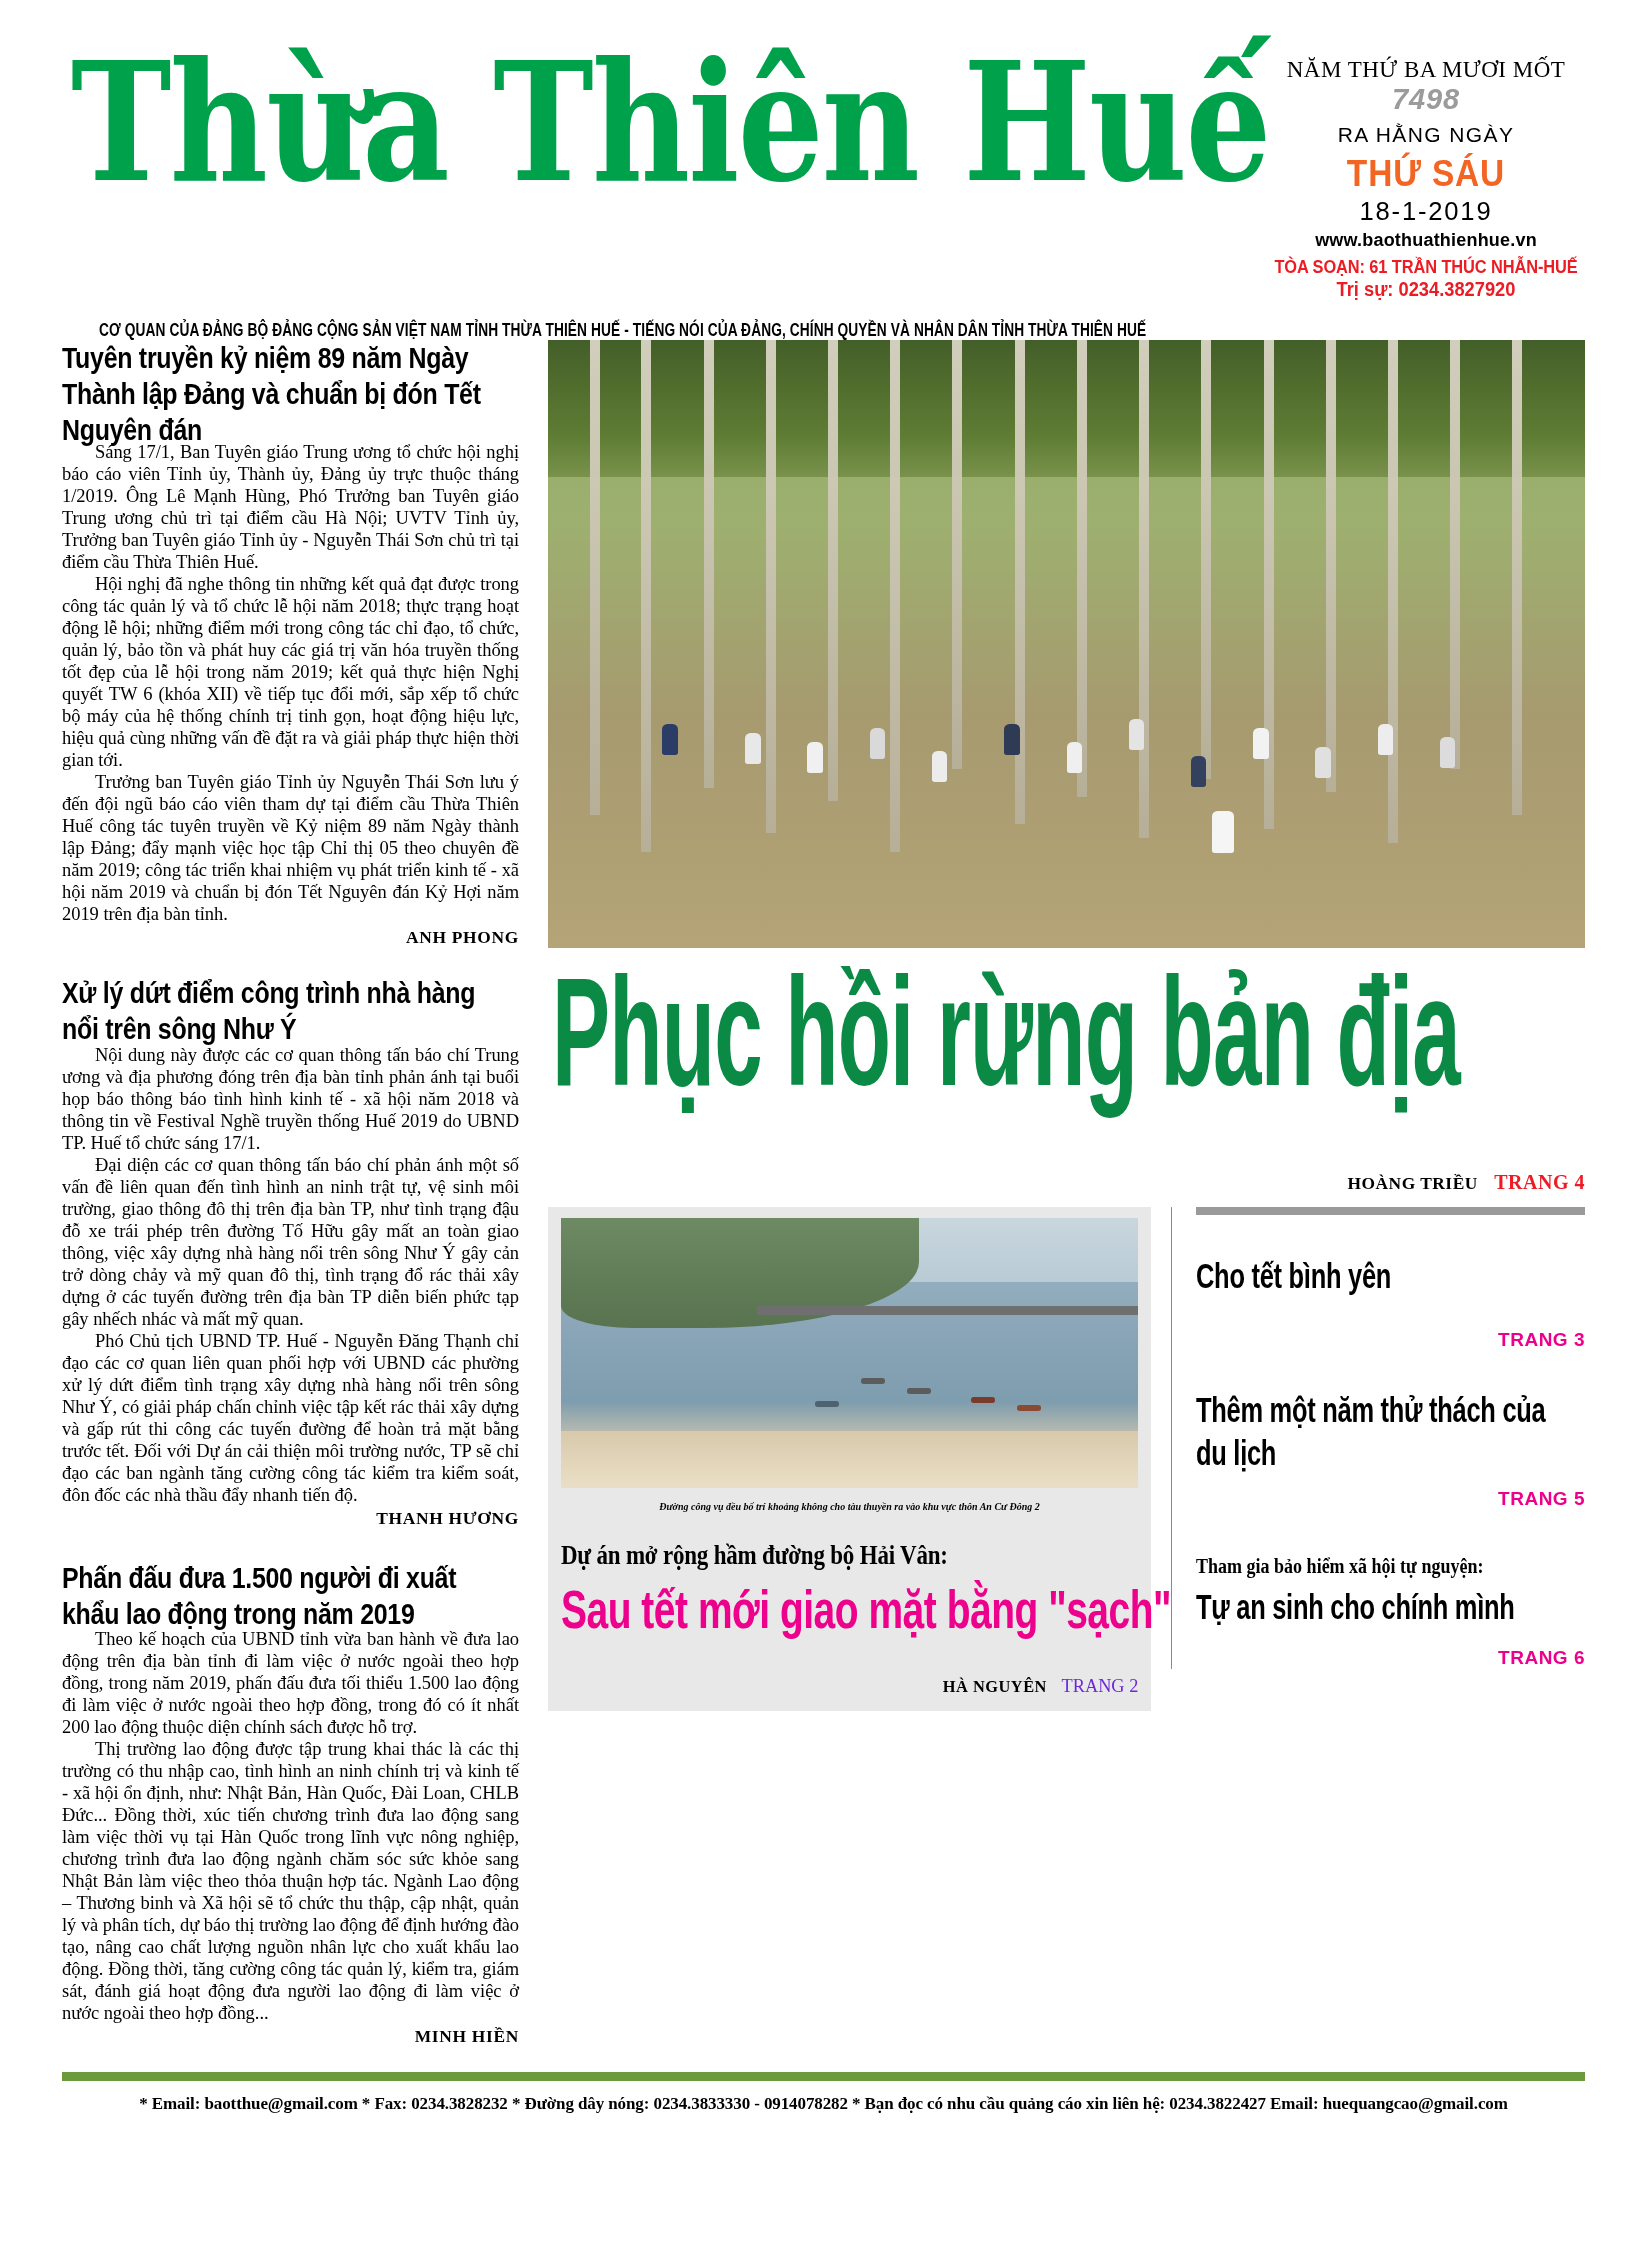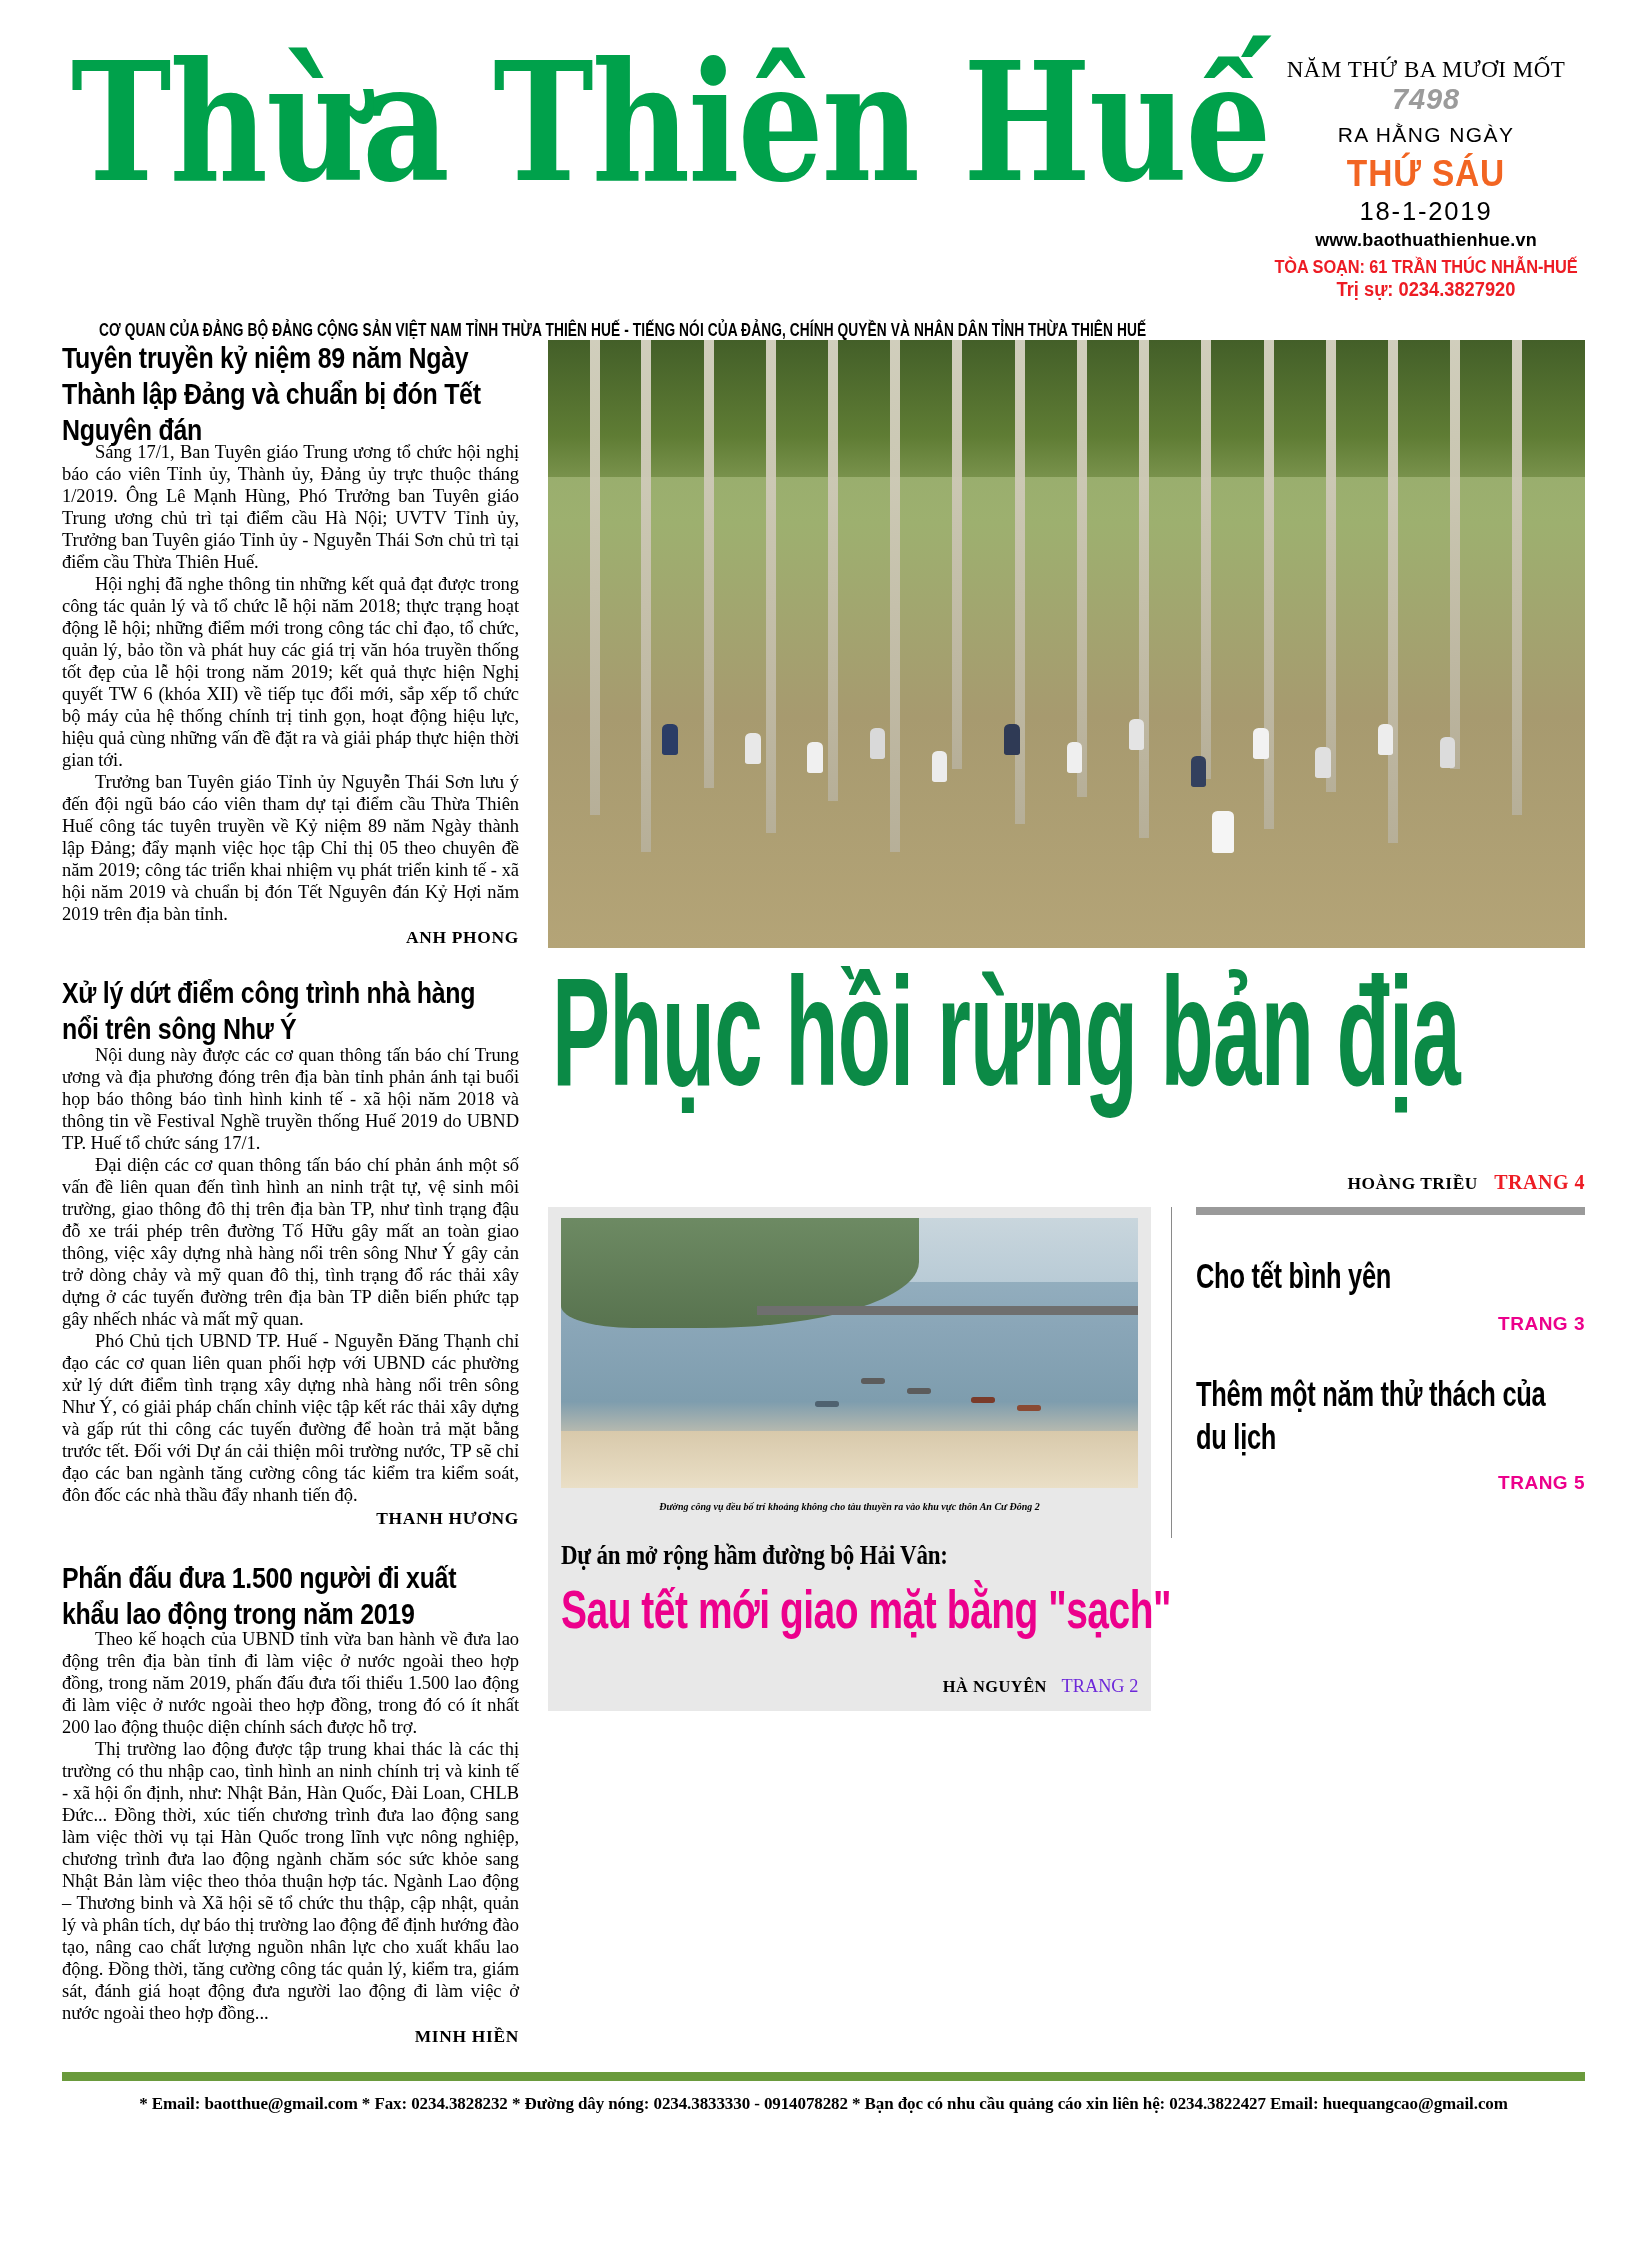--- a/index.html
+++ b/index.html
@@ -360,28 +360,33 @@
               <span class="nm">HÀ NGUYÊN</span>
               <span class="pg">TRANG 2</span>
             </div>
           </div>
 
           <div class="bot-right">
             <div class="teaser-rule"></div>
 
             <div class="teaser" style="margin-bottom:38px;">
               <div class="teaser-title">Cho tết bình yên</div>
-              <div class="teaser-pg" style="margin-top:24px;">TRANG 3</div>
+              <div class="teaser-pg" style="margin-top:40px;">TRANG 3</div>
             </div>
 
             <div class="teaser" style="margin-bottom:44px;">
               <div class="teaser-title">Thêm một năm thử thách của du lịch</div>
               <div class="teaser-pg" style="margin-top:31px;">TRANG 5</div>
             </div>
 
+            <div class="teaser">
+              <div class="teaser-kicker">Tham gia bảo hiểm xã hội tự nguyện:</div>
+              <div class="teaser-title" style="margin-top:11px;">Tự an sinh cho chính mình</div>
+              <div class="teaser-pg" style="margin-top:27.4px;">TRANG 6</div>
+            </div>
           </div>
 
         </div>
       </div>
     </div>
   </div>
 
   <div class="foot-rule"></div>
   <div class="foot-text">* Email: baotthue@gmail.com * Fax: 0234.3828232 * Đường dây nóng: 0234.3833330 - 0914078282 * Bạn đọc có nhu cầu quảng cáo xin liên hệ: 0234.3822427 Email: huequangcao@gmail.com</div>
 

